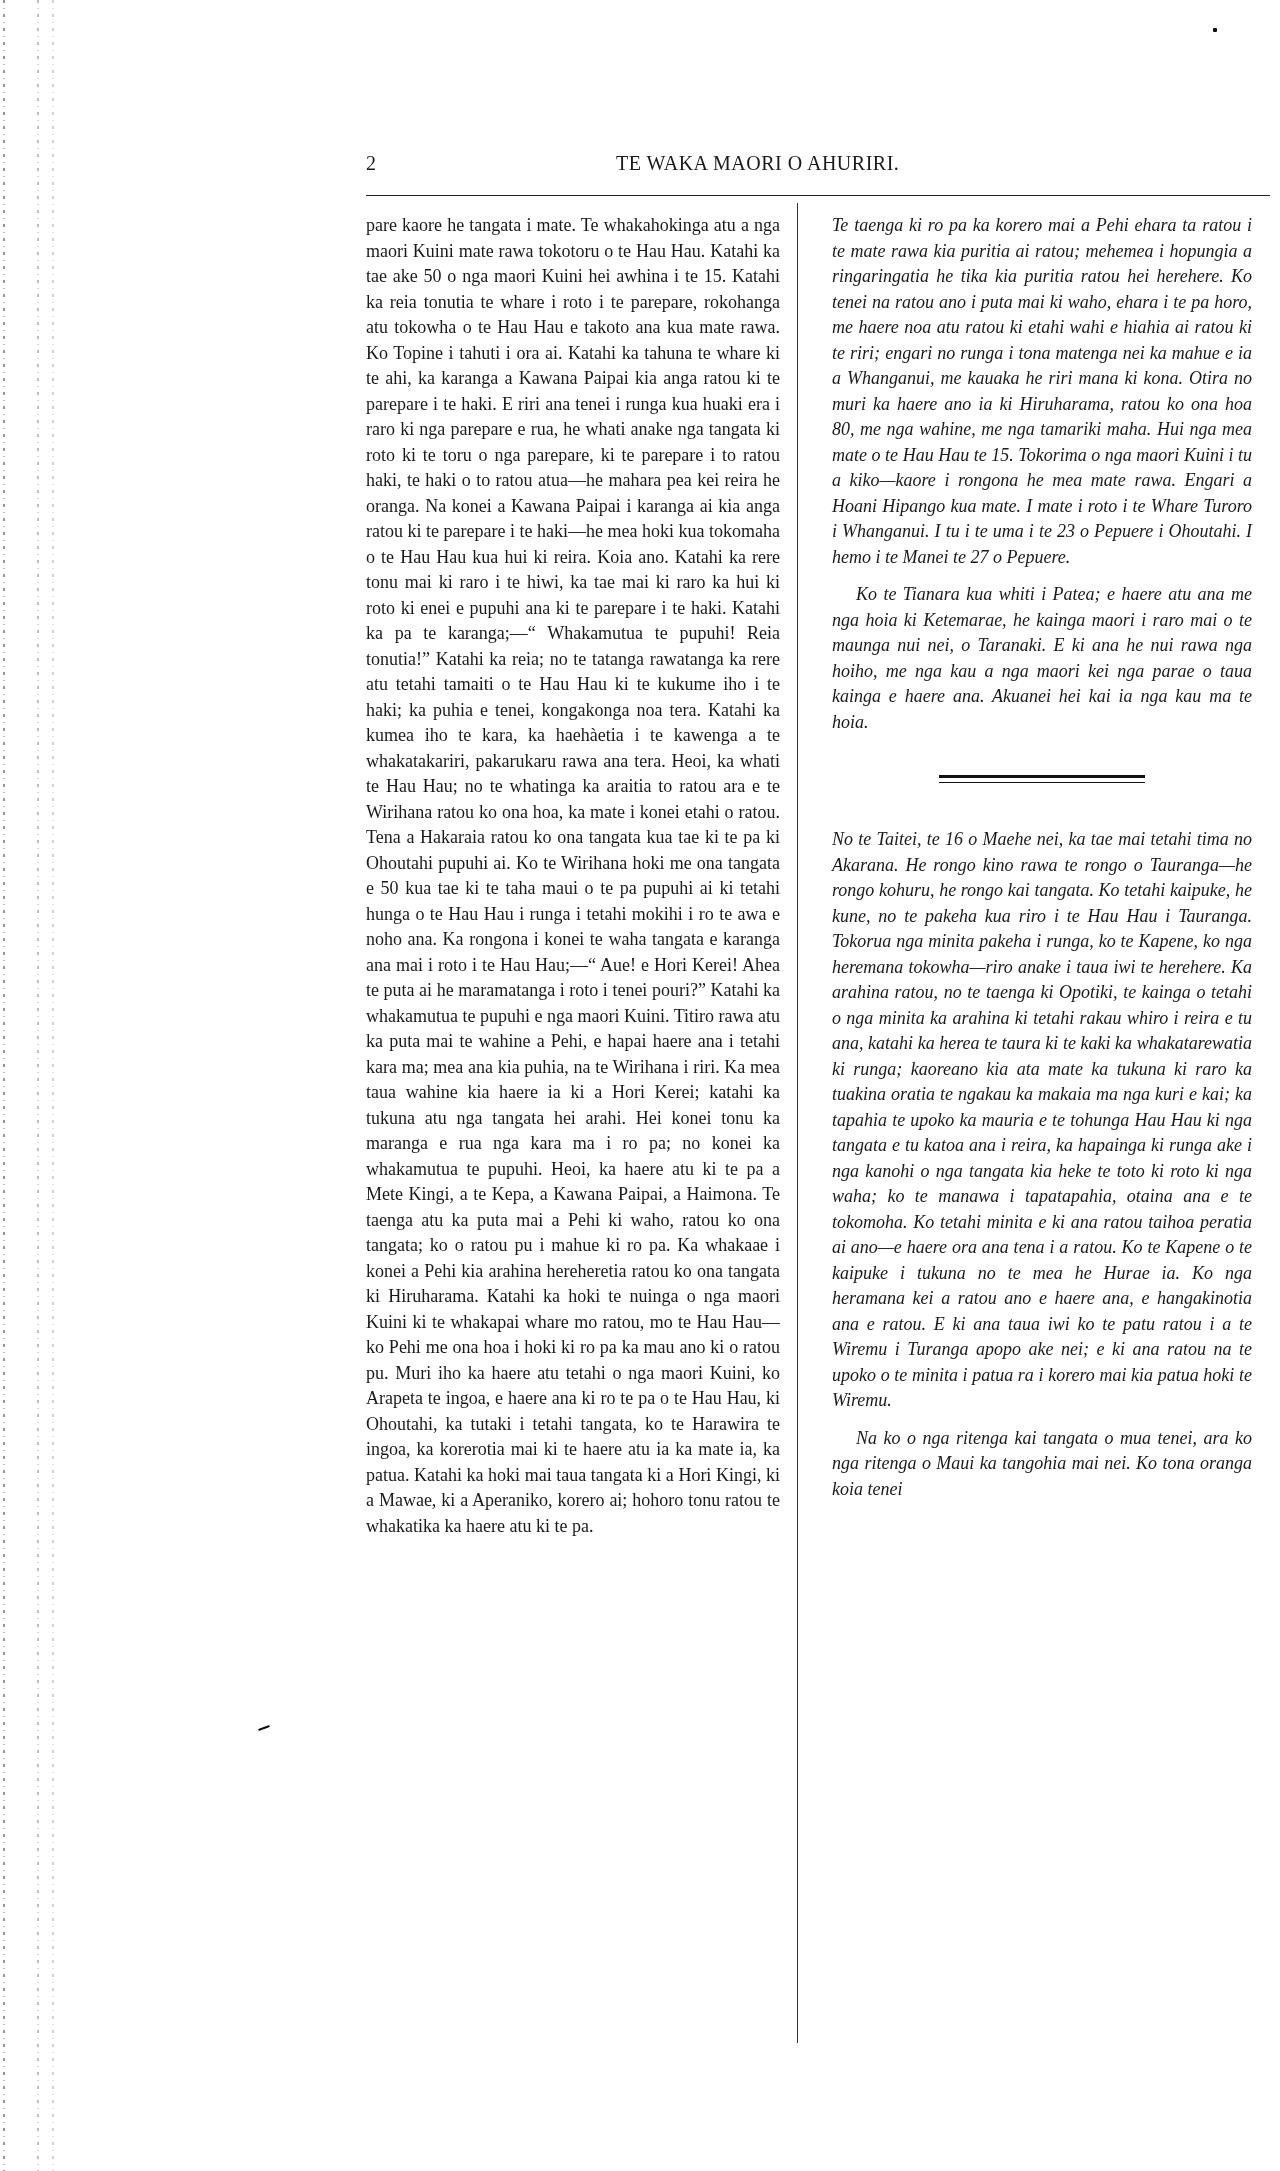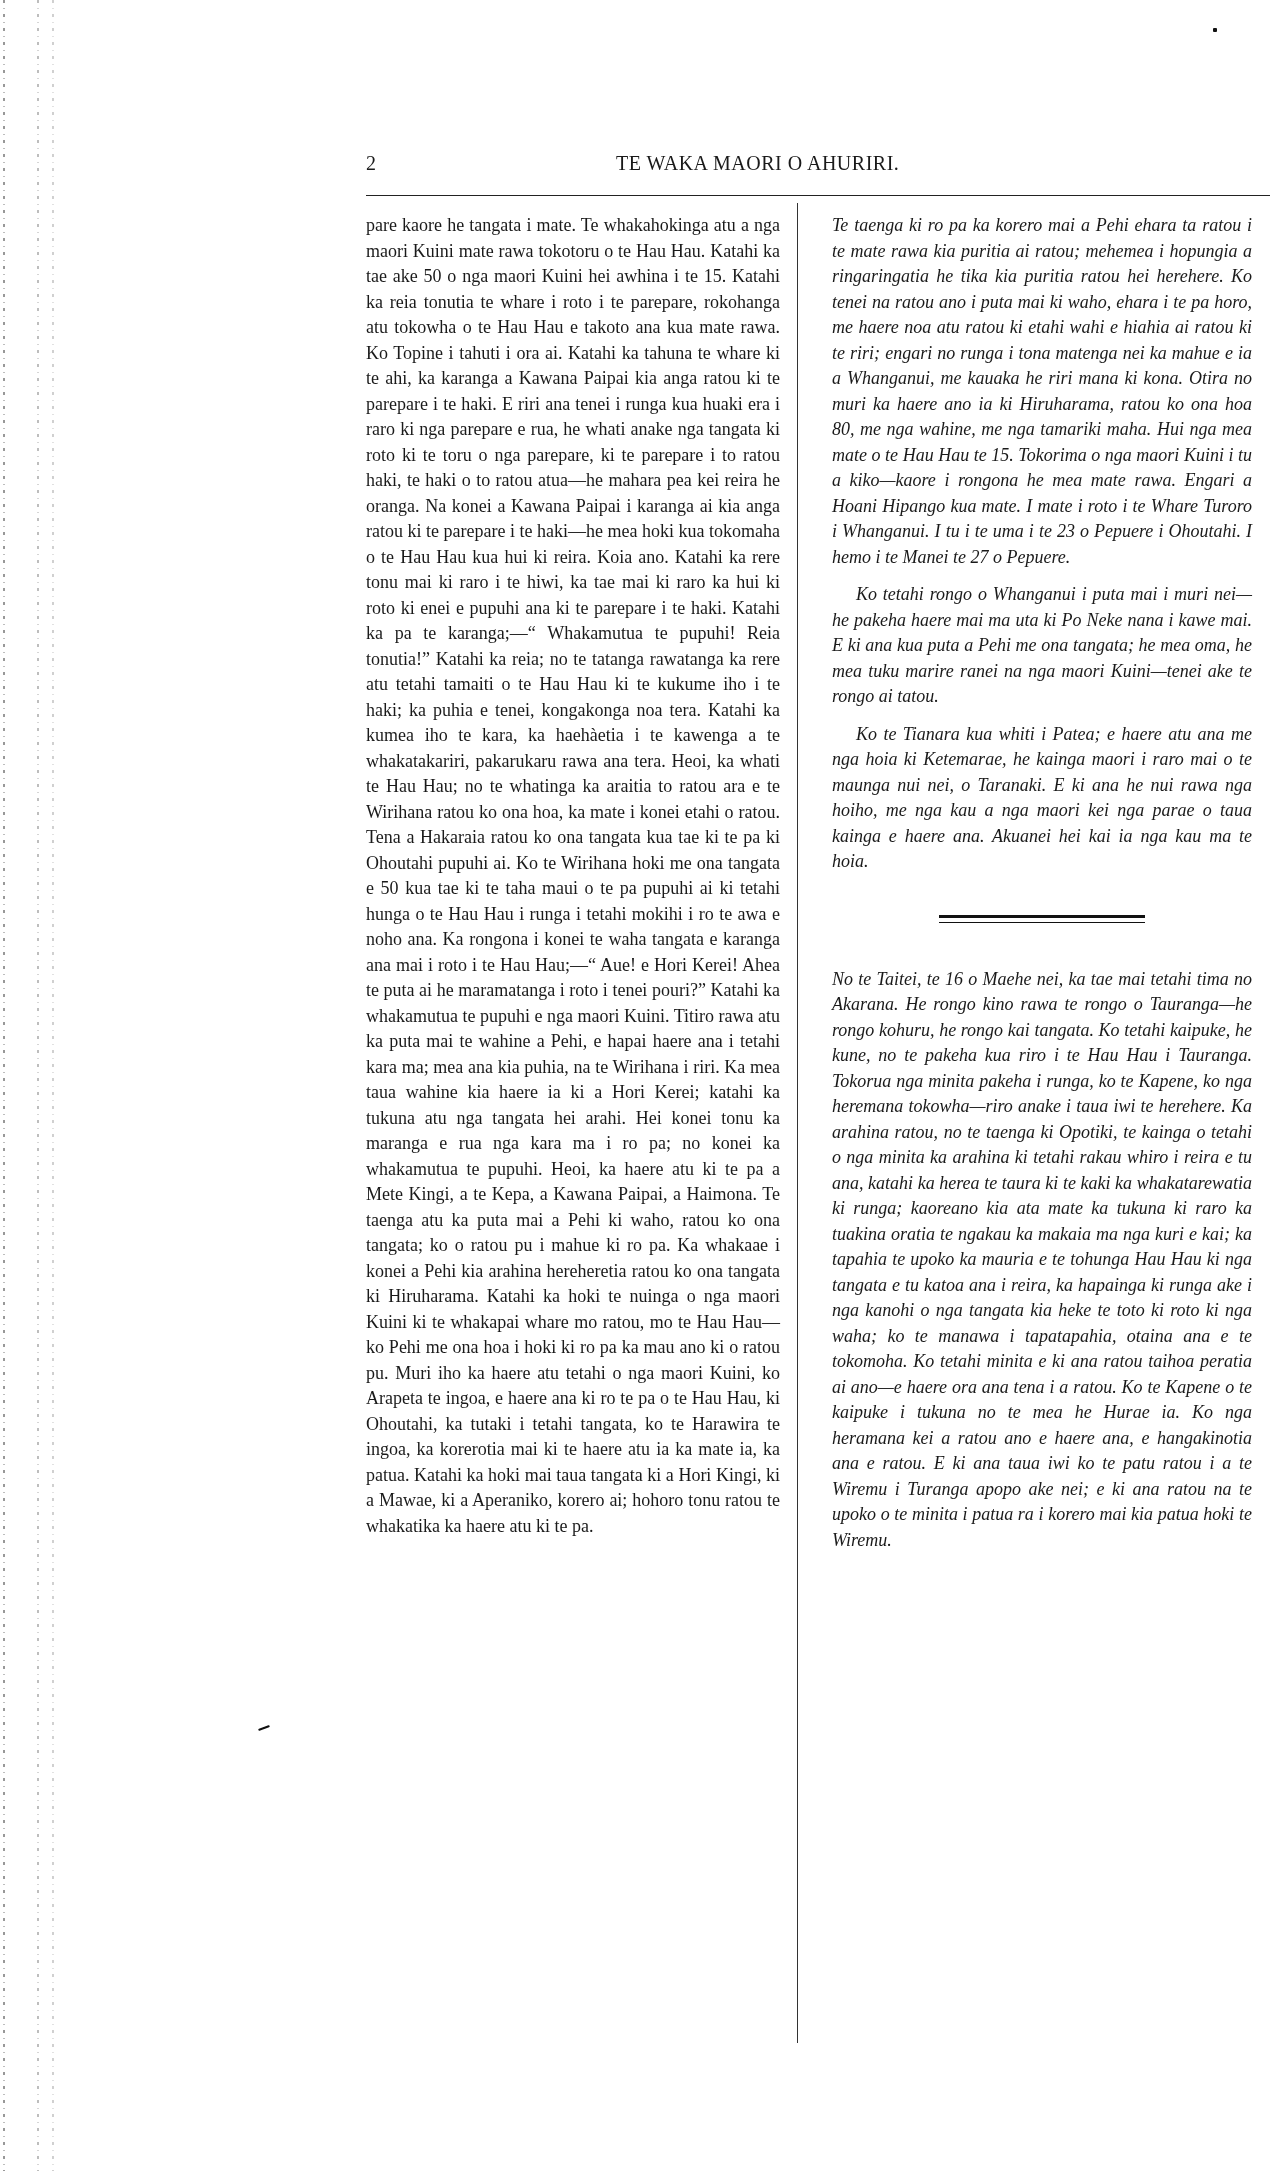--- a/index.html
+++ b/index.html
@@ -37,22 +37,22 @@
 <div class="header-rule"></div>
 
 <div class="column col-left">
   <p class="para">pare kaore he tangata i mate. Te whakahokinga atu a nga maori Kuini mate rawa tokotoru o te Hau Hau. Katahi ka tae ake 50 o nga maori Kuini hei awhina i te 15. Katahi ka reia tonutia te whare i roto i te parepare, rokohanga atu tokowha o te Hau Hau e takoto ana kua mate rawa. Ko Topine i tahuti i ora ai. Katahi ka tahuna te whare ki te ahi, ka karanga a Kawana Paipai kia anga ratou ki te parepare i te haki. E riri ana tenei i runga kua huaki era i raro ki nga parepare e rua, he whati anake nga tangata ki roto ki te toru o nga parepare, ki te parepare i to ratou haki, te haki o to ratou atua—he mahara pea kei reira he oranga. Na konei a Kawana Paipai i karanga ai kia anga ratou ki te parepare i te haki—he mea hoki kua tokomaha o te Hau Hau kua hui ki reira. Koia ano. Katahi ka rere tonu mai ki raro i te hiwi, ka tae mai ki raro ka hui ki roto ki enei e pupuhi ana ki te parepare i te haki. Katahi ka pa te karanga;—“ Whakamutua te pupuhi! Reia tonutia!” Katahi ka reia; no te tatanga rawatanga ka rere atu tetahi tamaiti o te Hau Hau ki te kukume iho i te haki; ka puhia e tenei, kongakonga noa tera. Katahi ka kumea iho te kara, ka haehàetia i te kawenga a te whakatakariri, pakarukaru rawa ana tera. Heoi, ka whati te Hau Hau; no te whatinga ka araitia to ratou ara e te Wirihana ratou ko ona hoa, ka mate i konei etahi o ratou. Tena a Hakaraia ratou ko ona tangata kua tae ki te pa ki Ohoutahi pupuhi ai. Ko te Wirihana hoki me ona tangata e 50 kua tae ki te taha maui o te pa pupuhi ai ki tetahi hunga o te Hau Hau i runga i tetahi mokihi i ro te awa e noho ana. Ka rongona i konei te waha tangata e karanga ana mai i roto i te Hau Hau;—“ Aue! e Hori Kerei! Ahea te puta ai he maramatanga i roto i tenei pouri?” Katahi ka whakamutua te pupuhi e nga maori Kuini. Titiro rawa atu ka puta mai te wahine a Pehi, e hapai haere ana i tetahi kara ma; mea ana kia puhia, na te Wirihana i riri. Ka mea taua wahine kia haere ia ki a Hori Kerei; katahi ka tukuna atu nga tangata hei arahi. Hei konei tonu ka maranga e rua nga kara ma i ro pa; no konei ka whakamutua te pupuhi. Heoi, ka haere atu ki te pa a Mete Kingi, a te Kepa, a Kawana Paipai, a Haimona. Te taenga atu ka puta mai a Pehi ki waho, ratou ko ona tangata; ko o ratou pu i mahue ki ro pa. Ka whakaae i konei a Pehi kia arahina hereheretia ratou ko ona tangata ki Hiruharama. Katahi ka hoki te nuinga o nga maori Kuini ki te whakapai whare mo ratou, mo te Hau Hau—ko Pehi me ona hoa i hoki ki ro pa ka mau ano ki o ratou pu. Muri iho ka haere atu tetahi o nga maori Kuini, ko Arapeta te ingoa, e haere ana ki ro te pa o te Hau Hau, ki Ohoutahi, ka tutaki i tetahi tangata, ko te Harawira te ingoa, ka korerotia mai ki te haere atu ia ka mate ia, ka patua. Katahi ka hoki mai taua tangata ki a Hori Kingi, ki a Mawae, ki a Aperaniko, korero ai; hohoro tonu ratou te whakatika ka haere atu ki te pa.</p>
 </div>
 
 <div class="column-rule"></div>
 
 <div class="column col-right">
   <p class="para">Te taenga ki ro pa ka korero mai a Pehi ehara ta ratou i te mate rawa kia puritia ai ratou; mehemea i hopungia a ringaringatia he tika kia puritia ratou hei herehere. Ko tenei na ratou ano i puta mai ki waho, ehara i te pa horo, me haere noa atu ratou ki etahi wahi e hiahia ai ratou ki te riri; engari no runga i tona matenga nei ka mahue e ia a Whanganui, me kauaka he riri mana ki kona. Otira no muri ka haere ano ia ki Hiruharama, ratou ko ona hoa 80, me nga wahine, me nga tamariki maha. Hui nga mea mate o te Hau Hau te 15. Tokorima o nga maori Kuini i tu a kiko—kaore i rongona he mea mate rawa. Engari a Hoani Hipango kua mate. I mate i roto i te Whare Turoro i Whanganui. I tu i te uma i te 23 o Pepuere i Ohoutahi. I hemo i te Manei te 27 o Pepuere.</p>
-  <p class="para indent">Ko tetahi rongo o Whanganui i puta mai i muri nei—he pakeha haere mai ma uta ki Po Neke nana i kawe mai. E ki ana kua puta a Pehi me ona tangata; he mea oma, he mea tuku marire ranei na nga maori Kuini—tenei ake te rongo ai tatou.</p>
   <p class="para indent">Ko te Tianara kua whiti i Patea; e haere atu ana me nga hoia ki Ketemarae, he kainga maori i raro mai o te maunga nui nei, o Taranaki. E ki ana he nui rawa nga hoiho, me nga kau a nga maori kei nga parae o taua kainga e haere ana. Akuanei hei kai ia nga kau ma te hoia.</p>
 
   <div class="divider">
     <div class="thick"></div>
     <div class="thin"></div>
   </div>
 
   <p class="para">No te Taitei, te 16 o Maehe nei, ka tae mai tetahi tima no Akarana. He rongo kino rawa te rongo o Tauranga—he rongo kohuru, he rongo kai tangata. Ko tetahi kaipuke, he kune, no te pakeha kua riro i te Hau Hau i Tauranga. Tokorua nga minita pakeha i runga, ko te Kapene, ko nga heremana tokowha—riro anake i taua iwi te herehere. Ka arahina ratou, no te taenga ki Opotiki, te kainga o tetahi o nga minita ka arahina ki tetahi rakau whiro i reira e tu ana, katahi ka herea te taura ki te kaki ka whakatarewatia ki runga; kaoreano kia ata mate ka tukuna ki raro ka tuakina oratia te ngakau ka makaia ma nga kuri e kai; ka tapahia te upoko ka mauria e te tohunga Hau Hau ki nga tangata e tu katoa ana i reira, ka hapainga ki runga ake i nga kanohi o nga tangata kia heke te toto ki roto ki nga waha; ko te manawa i tapatapahia, otaina ana e te tokomoha. Ko tetahi minita e ki ana ratou taihoa peratia ai ano—e haere ora ana tena i a ratou. Ko te Kapene o te kaipuke i tukuna no te mea he Hurae ia. Ko nga heramana kei a ratou ano e haere ana, e hangakinotia ana e ratou. E ki ana taua iwi ko te patu ratou i a te Wiremu i Turanga apopo ake nei; e ki ana ratou na te upoko o te minita i patua ra i korero mai kia patua hoki te Wiremu.</p>
+  <p class="para indent">Na ko o nga ritenga kai tangata o mua tenei, ara ko nga ritenga o Maui ka tangohia mai nei. Ko tona oranga koia tenei</p>
 </div>
 
 </body></html>

